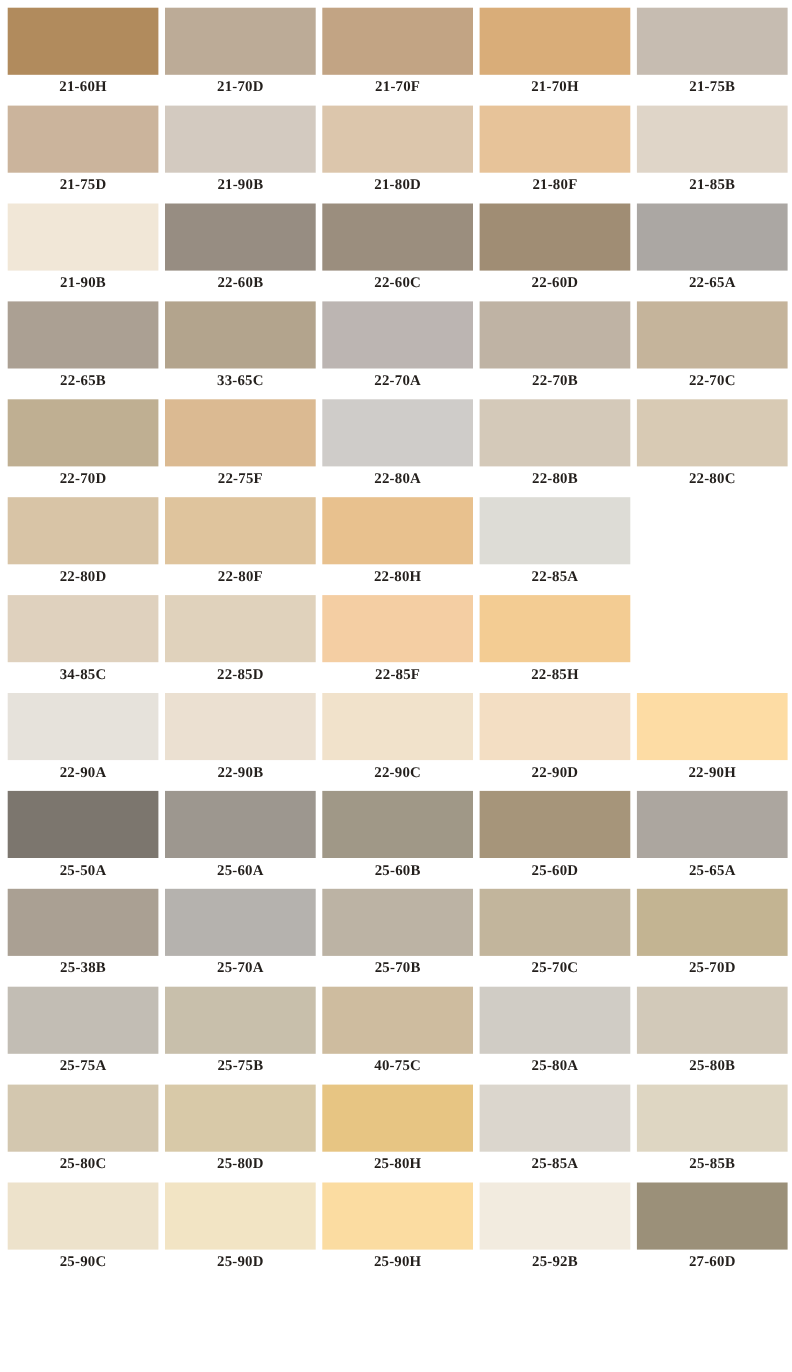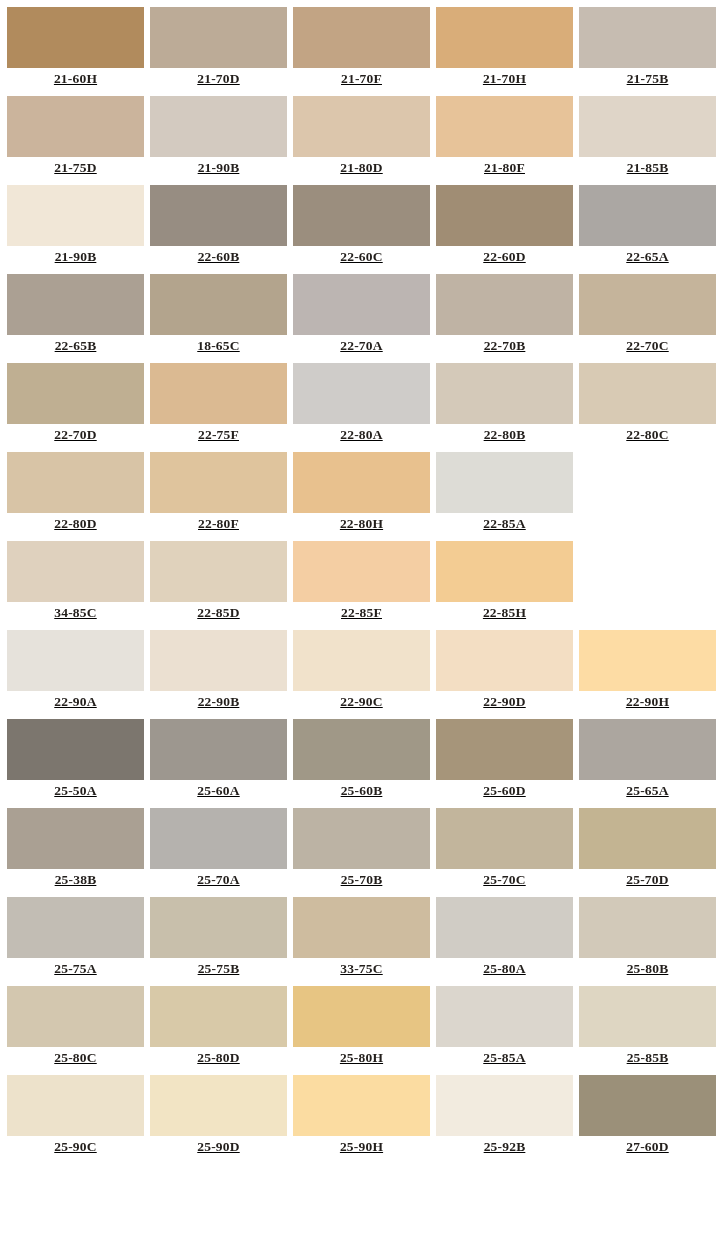--- a/index.html
+++ b/index.html
@@ -19,21 +19,20 @@
   #swatch-grid {
     width: 720px;
     height: 1247px;
     position: relative;
   }
 
   .swatch-row {
     display: flex;
     height: 89px;
     padding-left: 7px;
-    text-decoration: underline;
   }
 
   .swatch-cell {
     width: 137px;
     margin-right: 6px;
     display: flex;
     flex-direction: column;
   }
 
   .swatch-chip {
@@ -125,21 +124,21 @@
         <div class="swatch-label">22-65A</div>
       </div>
     </div>
     <div class="swatch-row">
       <div class="swatch-cell">
         <div class="swatch-chip" style="background-color: rgb(171, 160, 147);"></div>
         <div class="swatch-label">22-65B</div>
       </div>
       <div class="swatch-cell">
         <div class="swatch-chip" style="background-color: rgb(179, 164, 141);"></div>
-        <div class="swatch-label">18-65C</div>
+        <div class="swatch-label">33-65C</div>
       </div>
       <div class="swatch-cell">
         <div class="swatch-chip" style="background-color: rgb(188, 181, 178);"></div>
         <div class="swatch-label">22-70A</div>
       </div>
       <div class="swatch-cell">
         <div class="swatch-chip" style="background-color: rgb(191, 179, 164);"></div>
         <div class="swatch-label">22-70B</div>
       </div>
       <div class="swatch-cell">
@@ -275,21 +274,21 @@
       <div class="swatch-cell">
         <div class="swatch-chip" style="background-color: rgb(194, 189, 180);"></div>
         <div class="swatch-label">25-75A</div>
       </div>
       <div class="swatch-cell">
         <div class="swatch-chip" style="background-color: rgb(200, 191, 171);"></div>
         <div class="swatch-label">25-75B</div>
       </div>
       <div class="swatch-cell">
         <div class="swatch-chip" style="background-color: rgb(206, 188, 159);"></div>
-        <div class="swatch-label">33-75C</div>
+        <div class="swatch-label">40-75C</div>
       </div>
       <div class="swatch-cell">
         <div class="swatch-chip" style="background-color: rgb(208, 204, 197);"></div>
         <div class="swatch-label">25-80A</div>
       </div>
       <div class="swatch-cell">
         <div class="swatch-chip" style="background-color: rgb(210, 201, 185);"></div>
         <div class="swatch-label">25-80B</div>
       </div>
     </div>

